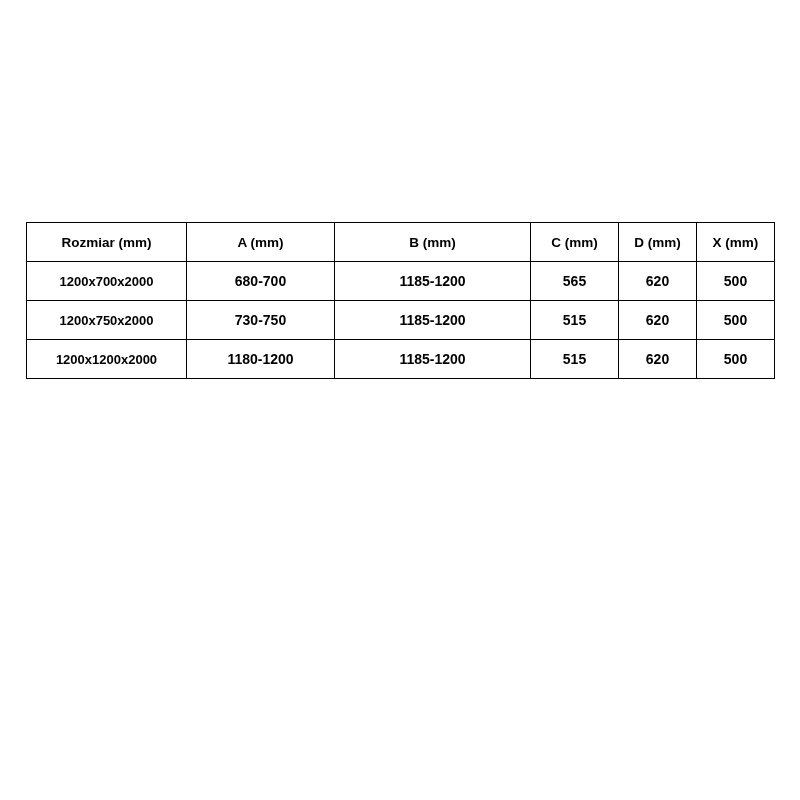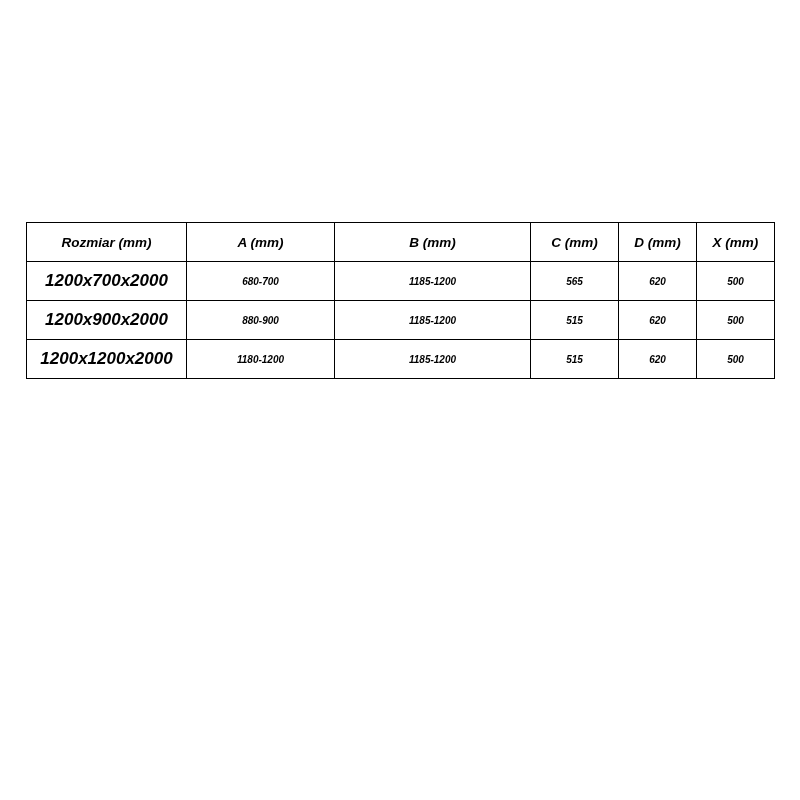--- a/index.html
+++ b/index.html
@@ -13,51 +13,50 @@
     font-family: "Liberation Sans", sans-serif;
     color: #000000;
     position: relative;
     overflow: hidden;
   }
   .table-wrap {
     position: absolute;
     left: 26px;
     top: 222px;
     width: 748px;
-    font-style: italic;
   }
   table.size-table {
     border-collapse: collapse;
     table-layout: fixed;
     width: 748px;
     background: #ffffff;
   }
   table.size-table col.c0 { width: 160px; }
   table.size-table col.c1 { width: 148px; }
   table.size-table col.c2 { width: 196px; }
   table.size-table col.c3 { width: 88px; }
   table.size-table col.c4 { width: 78px; }
   table.size-table col.c5 { width: 78px; }
   table.size-table th,
   table.size-table td {
     border: 1px solid #000000;
     text-align: center;
     vertical-align: middle;
     height: 38px;
     padding: 0 4px;
-    font-size: 10px;
+    font-size: 14px;
     font-weight: bold;
     white-space: nowrap;
   }
   table.size-table thead th {
     font-size: 13.5px;
     font-weight: bold;
   }
   table.size-table tbody td.first-col {
-    font-size: 17px;
+    font-size: 13px;
   }
 </style>
 </head>
 <body>
 
 <div class="table-wrap">
   <table class="size-table">
     <colgroup>
       <col class="c0">
         <col class="c1">
@@ -79,22 +78,22 @@
     <tbody>
       <tr>
         <td class="first-col">1200x700x2000</td>
         <td>680-700</td>
         <td>1185-1200</td>
         <td>565</td>
         <td>620</td>
         <td>500</td>
       </tr>
       <tr>
-        <td class="first-col">1200x900x2000</td>
-        <td>880-900</td>
+        <td class="first-col">1200x750x2000</td>
+        <td>730-750</td>
         <td>1185-1200</td>
         <td>515</td>
         <td>620</td>
         <td>500</td>
       </tr>
       <tr>
         <td class="first-col">1200x1200x2000</td>
         <td>1180-1200</td>
         <td>1185-1200</td>
         <td>515</td>

